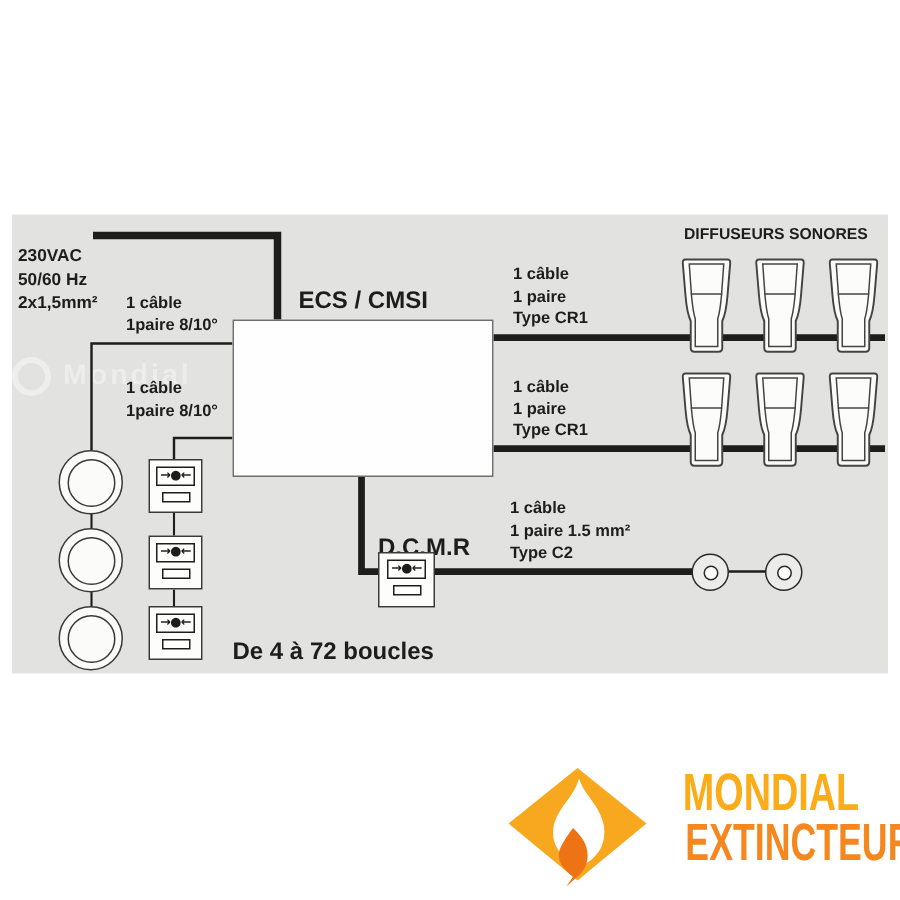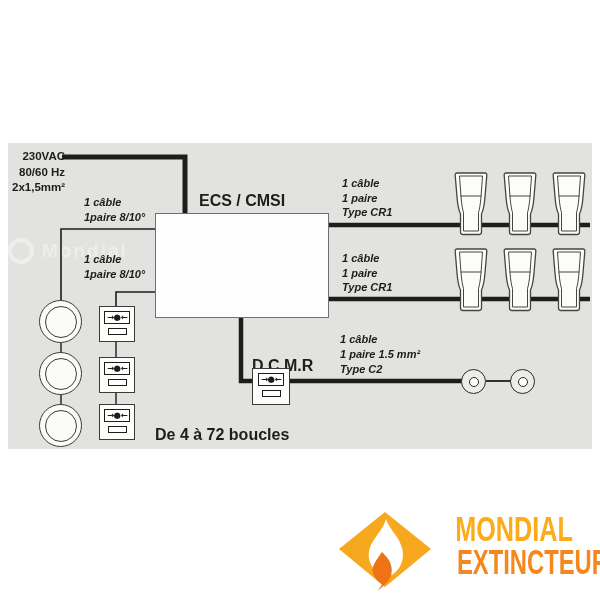--- a/index.html
+++ b/index.html
@@ -2,21 +2,21 @@
 <html><head>
 <meta charset="utf-8">
 <style>
   html,body{margin:0;padding:0;background:#fff;}
   .canvas{position:relative;width:600px;height:600px;background:#ffffff;overflow:hidden;
           font-family:"Liberation Sans",sans-serif;color:#1d1d1b;}
   .panel{position:absolute;left:8px;top:143px;width:584px;height:306px;background:#e2e2e0;}
   svg.wires{position:absolute;left:0;top:0;width:600px;height:600px;}
   .lbl{position:absolute;font-weight:700;color:#1d1d1b;white-space:nowrap;}
   .lbl div{white-space:nowrap;}
-  .s11{font-size:11px;line-height:15px;font-style:italic;}
+  .s11{font-size:11px;line-height:15px;}
   .s115{font-size:11.5px;line-height:15.5px;}
   .s12{font-size:16px;line-height:14px;}
   .box{position:absolute;background:#fefefe;border:1.2px solid #6f6f6d;}
   .ecs{left:155px;top:213px;width:172px;height:103px;}
   .cp{position:absolute;width:36px;height:36px;background:#fdfdfc;border:1.4px solid #3a3a38;box-sizing:border-box;}
   .cp .sym{width:26px;height:13px;border:1.2px solid #1d1d1b;margin:4px auto 0;box-sizing:border-box;
            font-family:"DejaVu Sans",sans-serif;font-weight:700;font-size:8.5px;line-height:10px;
            text-align:center;letter-spacing:-0.5px;background:#fff;}
   .cp .bar{width:19px;height:7px;border:1.2px solid #1d1d1b;margin:4px auto 0;box-sizing:border-box;background:#fff;}
   .det{position:absolute;width:43px;height:43px;border-radius:50%;border:1.5px solid #3a3a38;
@@ -53,39 +53,40 @@
     <path d="M61,394 V405" fill="none" stroke="#1d1d1b" stroke-width="1.4"></path>
     <path d="M155,292 H116 V307" fill="none" stroke="#1d1d1b" stroke-width="1.6"></path>
     <path d="M116,342 V358" fill="none" stroke="#1d1d1b" stroke-width="1.4"></path>
     <path d="M116,392 V404" fill="none" stroke="#1d1d1b" stroke-width="1.4"></path>
     <path d="M328,225 H590" fill="none" stroke="#1d1d1b" stroke-width="4.5"></path>
     <path d="M328,299 H590" fill="none" stroke="#1d1d1b" stroke-width="4.5"></path>
     <path d="M241,316 V381 H462" fill="none" stroke="#1d1d1b" stroke-width="4.5"></path>
     <path d="M486,381 H512" fill="none" stroke="#1d1d1b" stroke-width="1.8"></path>
   </svg>
 
-  <div class="lbl s115" style="left:12px;top:149px;text-align:right;">
+  <div class="lbl s115" style="left:12px;top:164px;">
     <div>230VAC</div>
-    <div>80/60 Hz</div>
+    <div>50/60 Hz</div>
     <div>2x1,5mm²</div>
   </div>
 
   <div class="lbl s11" style="left:84px;top:195px;">
     <div>1 câble</div>
     <div>1paire 8/10°</div>
   </div>
 
   <div class="lbl s11" style="left:84px;top:252px;">
     <div>1 câble</div>
     <div>1paire 8/10°</div>
   </div>
 
   <div class="lbl s12" style="left:199px;top:194px;">ECS / CMSI</div>
   <div class="box ecs"></div>
 
+  <div class="lbl" style="left:456px;top:150px;font-size:10.5px;">DIFFUSEURS SONORES</div>
 
   <div class="lbl s11" style="left:342px;top:176px;line-height:14.5px;">
     <div>1 câble</div>
     <div>1 paire</div>
     <div>Type CR1</div>
   </div>
 
   <div class="lbl s11" style="left:342px;top:251px;line-height:14.5px;">
     <div>1 câble</div>
     <div>1 paire</div>

